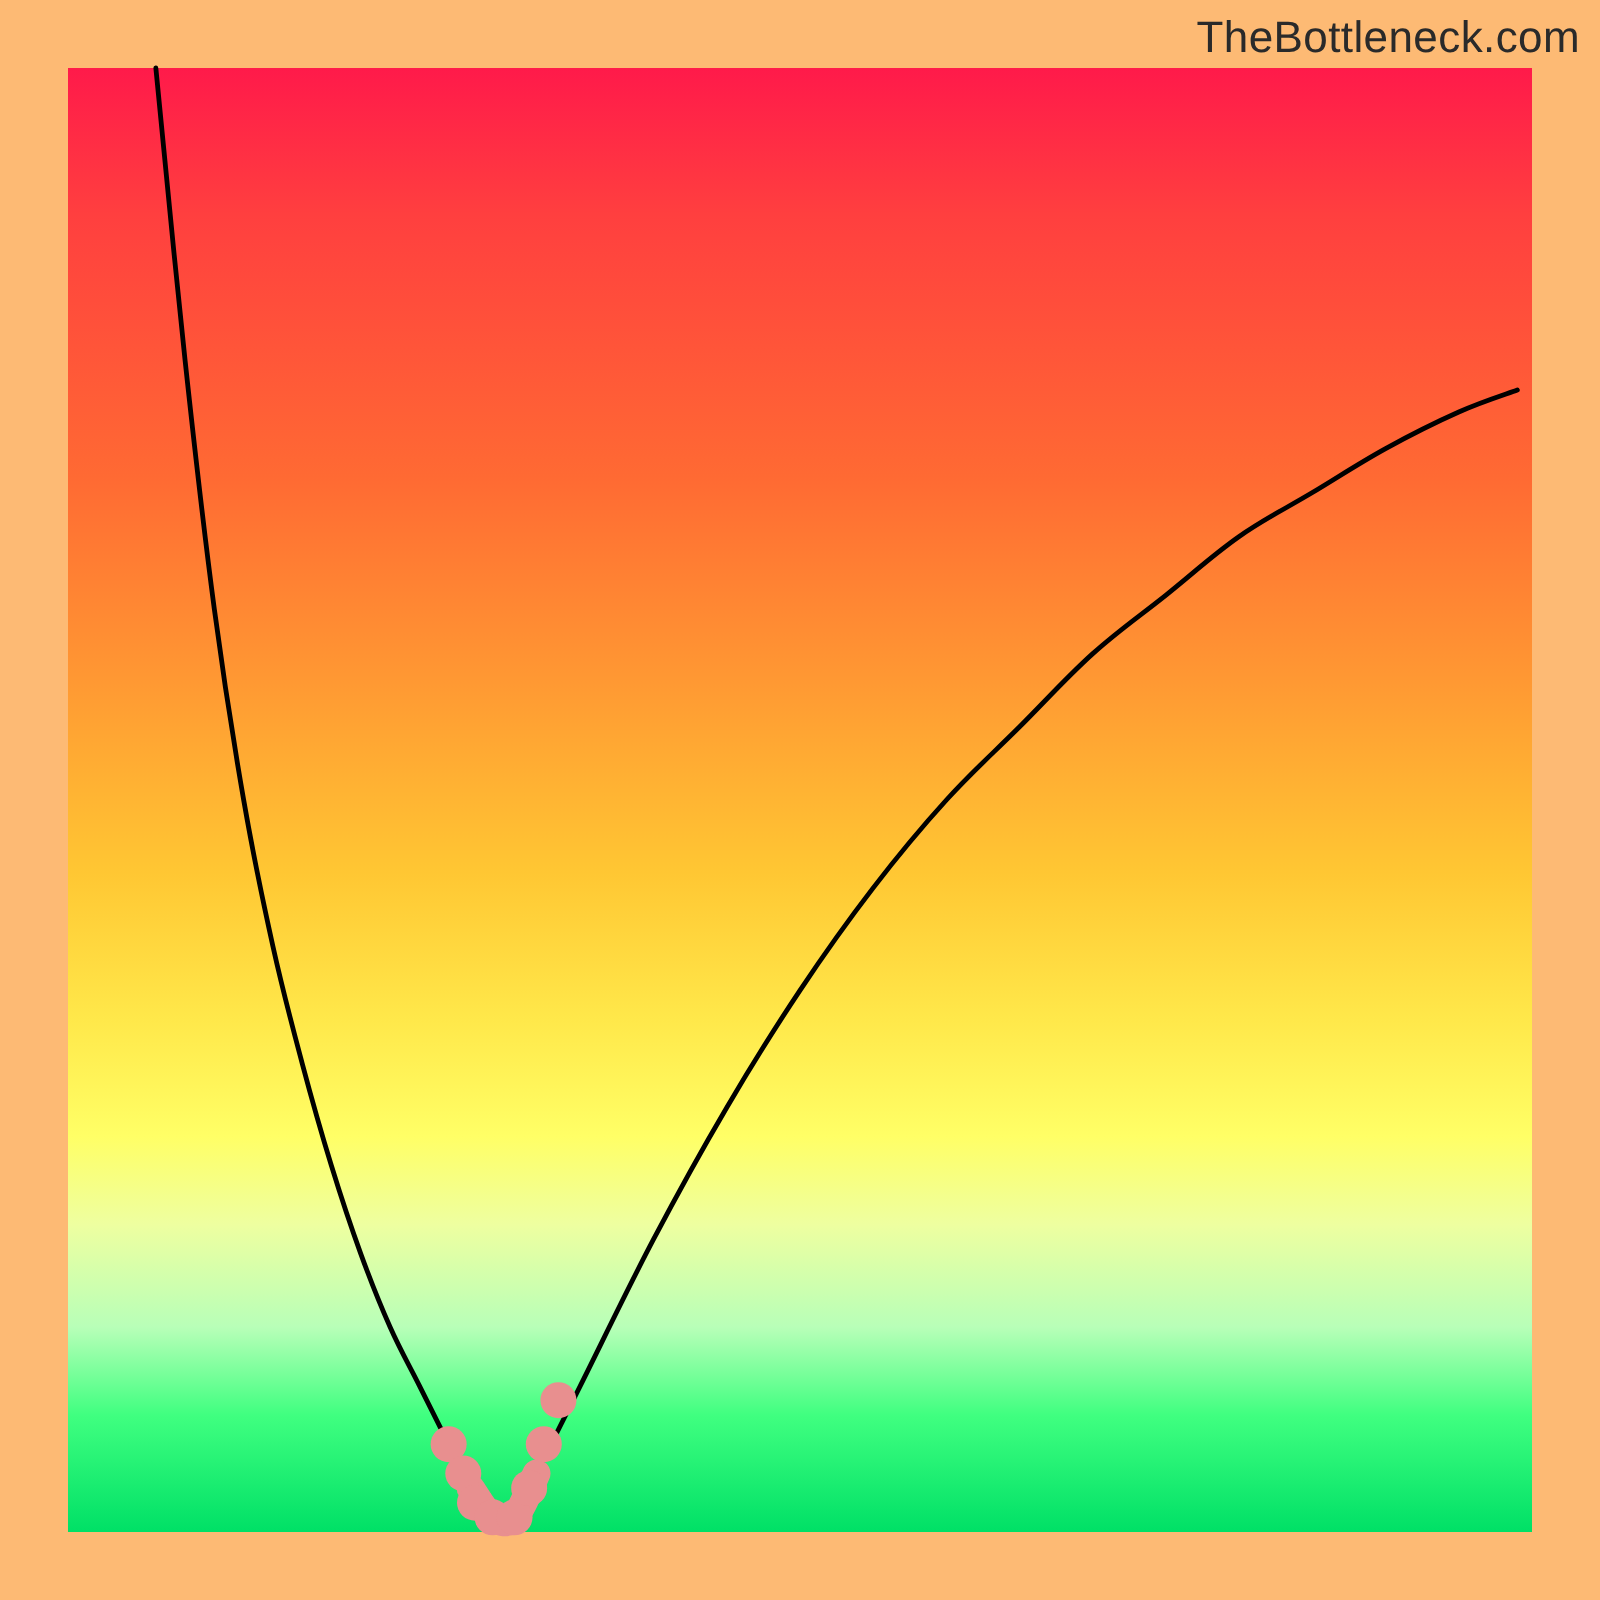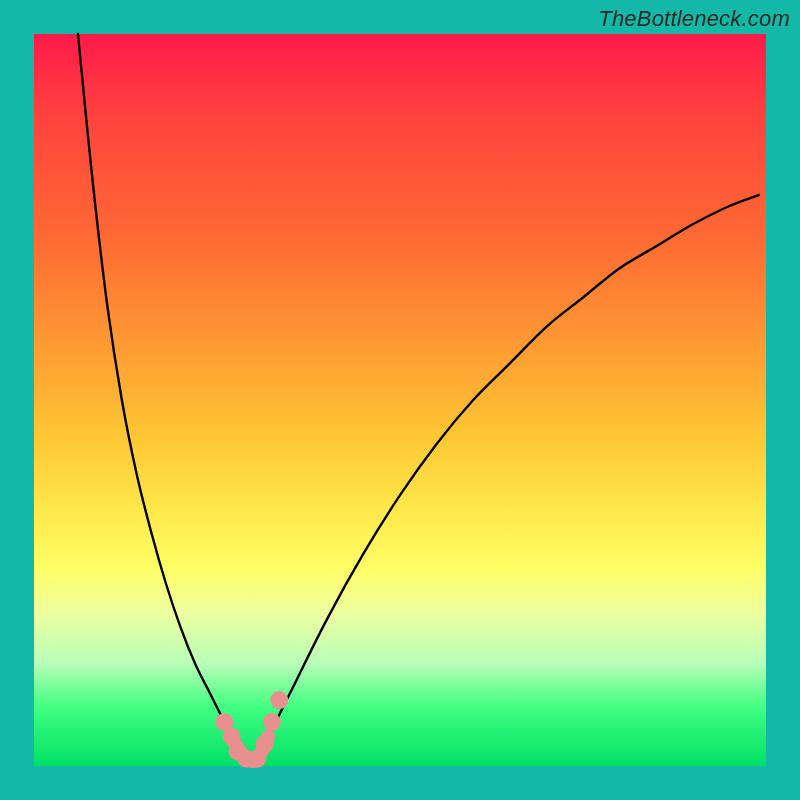--- a/index.html
+++ b/index.html
@@ -8,22 +8,21 @@
     width: 800px;
     height: 800px;
     overflow: hidden;
     background: #000;
     font-family: Arial, Helvetica, sans-serif;
   }
   .frame {
     position: relative;
     width: 800px;
     height: 800px;
-    background: #14b8a6;
-    font-style: italic;
+    background: #fdba74;
   }
   .plot-area {
     position: absolute;
     left: 34px;
     top: 34px;
     width: 732px;
     height: 732px;
     
     background: linear-gradient(
       to bottom,

